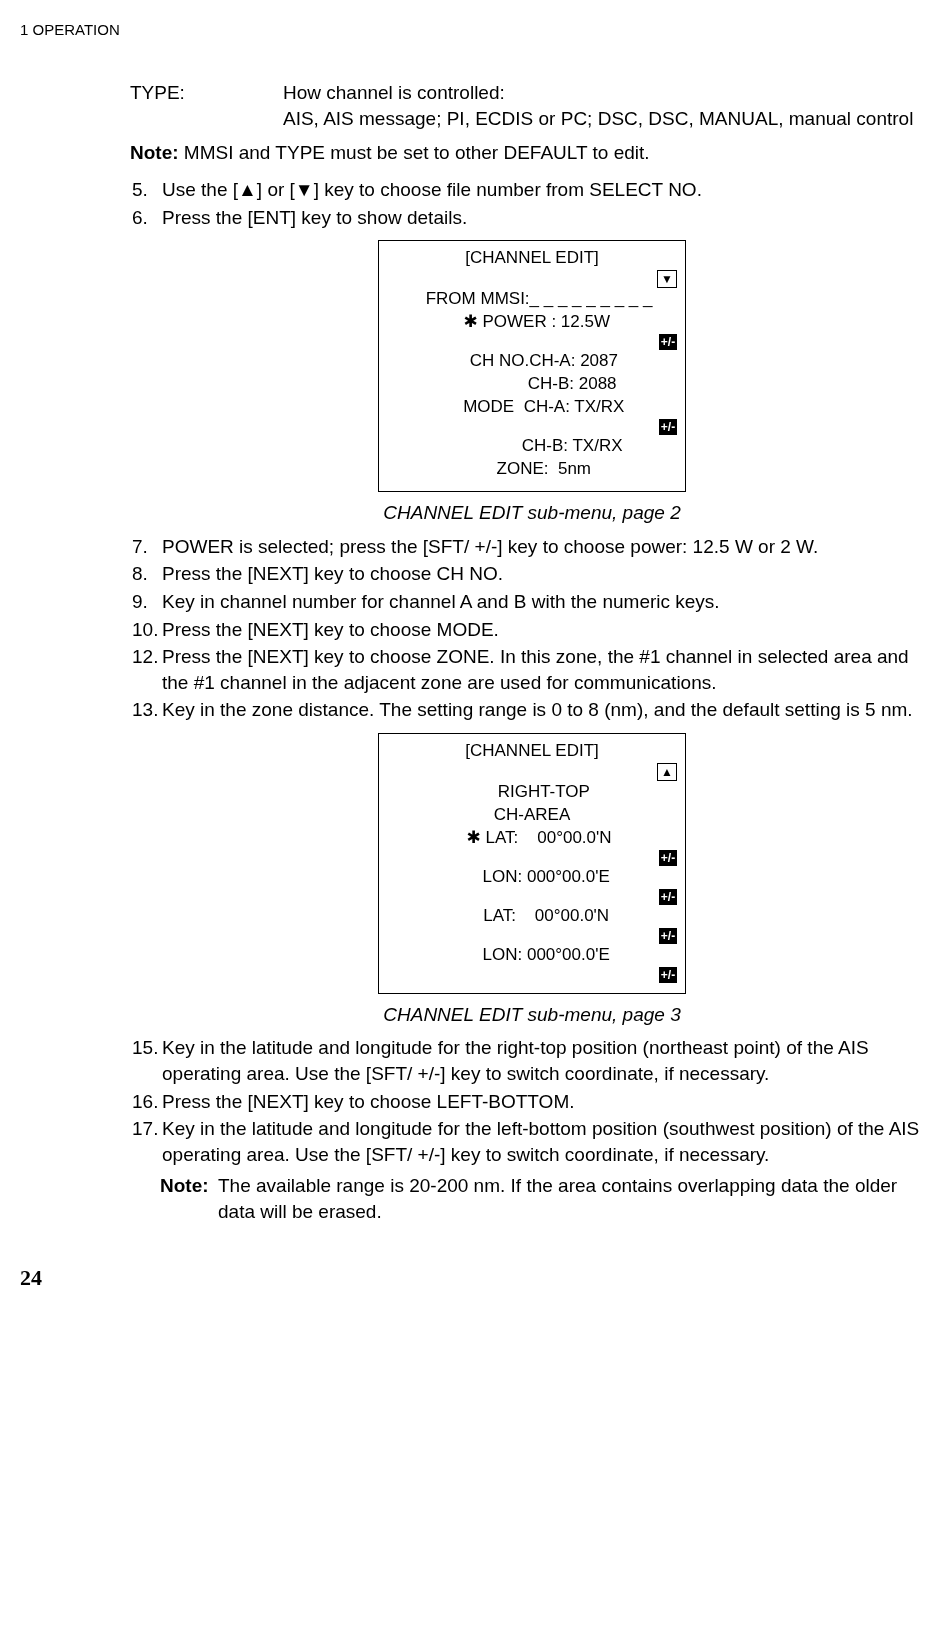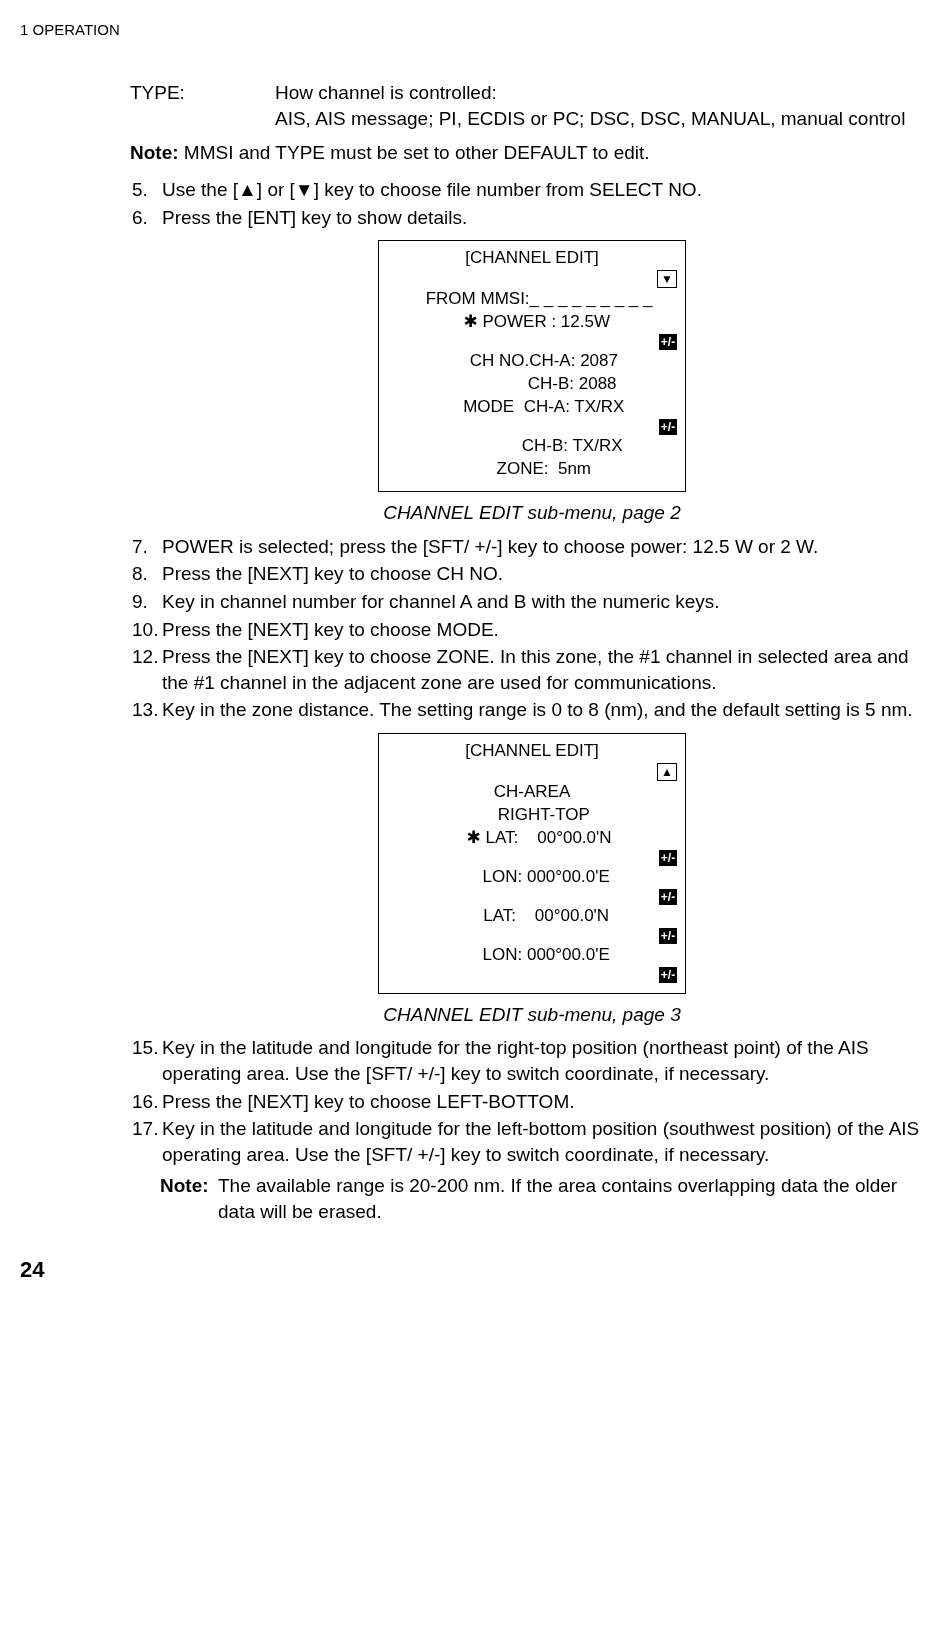--- a/index.html
+++ b/index.html
@@ -17,20 +17,21 @@
     font-size: 15px;
     margin-bottom: 40px;
   }
   .content {
     padding-left: 110px;
     padding-right: 5px;
   }
   .def-row {
     display: flex;
     margin-bottom: 2px;
+    gap: 8px;
   }
   .def-label {
     width: 145px;
     flex-shrink: 0;
   }
   .def-value {
     flex: 1;
   }
   .note-line {
     margin-top: 8px;
@@ -94,21 +95,22 @@
     width: 18px;
     height: 16px;
     border: 1.5px solid #000;
     font-size: 12px;
     line-height: 1;
     margin-left: auto;
   }
   .page-num {
     font-size: 22px;
     font-weight: bold;
-    margin-top: 30px;
+    margin-top: 38px;
+    font-family: Liberation Serif, serif;
   }
   .note-block {
     display: flex;
     margin-top: 6px;
   }
   .note-block .nlabel {
     font-weight: bold;
     width: 58px;
     flex-shrink: 0;
   }
@@ -184,22 +186,22 @@
         <span class="body">Press the [NEXT] key to choose ZONE. In this zone, the #1 channel in selected area and the #1 channel in the adjacent zone are used for communications.</span>
       </li>
     <li>
         <span class="num">13.</span>
         <span class="body">Key in the zone distance. The setting range is 0 to 8 (nm), and the default setting is 5 nm.</span>
       </li>
   </ol>
 
   <div class="screen-box">
     <div class="screen-row"><span>[CHANNEL EDIT]</span><span class="arrow-box">▲</span></div>
+    <div class="screen-row"><span>     RIGHT-TOP</span></div>
     <div class="screen-row"><span>CH-AREA</span></div>
-    <div class="screen-row"><span>     RIGHT-TOP</span></div>
     <div class="screen-row"><span>   ✱ LAT:    00°00.0'N</span><span class="pm-badge">+/-</span></div>
     <div class="screen-row"><span>      LON: 000°00.0'E</span><span class="pm-badge">+/-</span></div>
     <div class="screen-row"><span>      LAT:    00°00.0'N</span><span class="pm-badge">+/-</span></div>
     <div class="screen-row"><span>      LON: 000°00.0'E</span><span class="pm-badge">+/-</span></div>
   </div>
 
   <div class="caption">CHANNEL EDIT sub-menu, page 3</div>
 
   <ol class="steps">
     <li>

